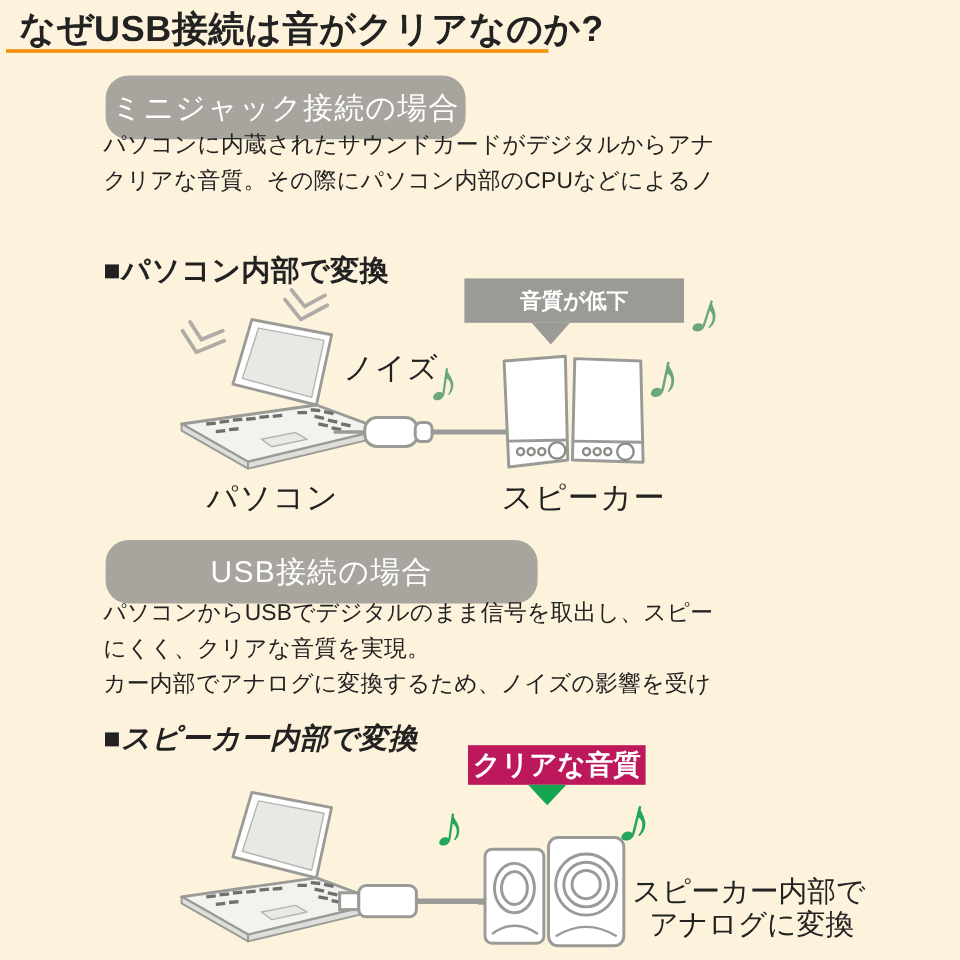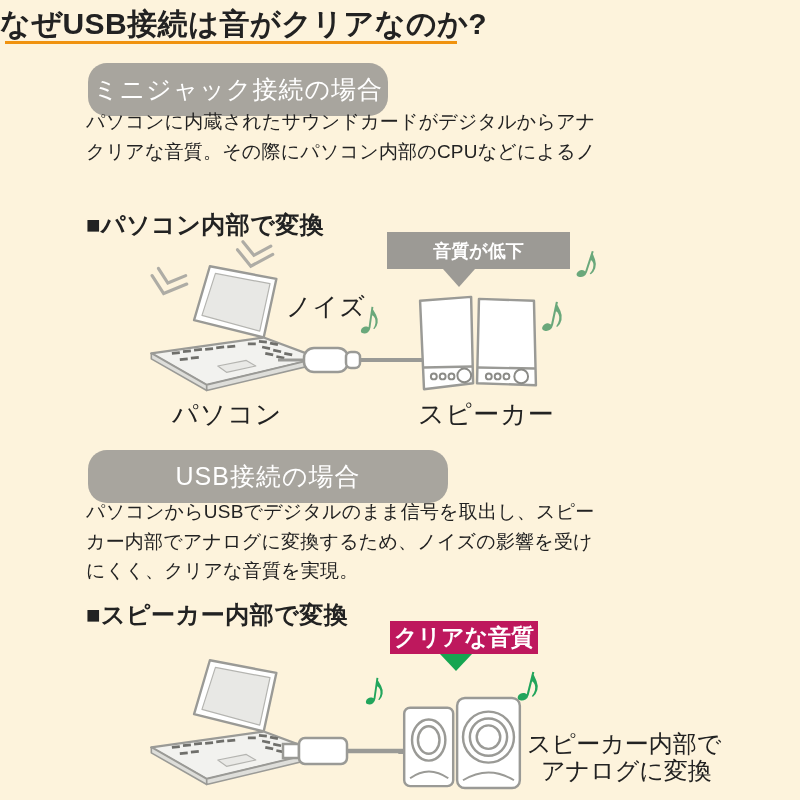--- a/index.html
+++ b/index.html
@@ -8,21 +8,21 @@
     background:#fdf3dc;
     font-family:"Liberation Sans","DejaVu Sans",sans-serif;
     color:#222;
     position:relative;
     overflow:hidden;
   }
   .abs{position:absolute;}
 
   
   .page-title{
-    left:0;top:4px;
+    left:16px;top:4px;
     font-size:30px;font-weight:600;letter-spacing:.5px;
     color:#222;white-space:nowrap;
   }
   .title-underline{
     left:5px;top:41px;width:452px;height:3px;
     background:#f0920e;
   }
 
   
   .pill{
@@ -36,21 +36,21 @@
   .pill-usb{left:88px;top:450px;width:360px;}
 
   
   .body-text{font-size:19px;line-height:29.5px;letter-spacing:.2px;white-space:nowrap;}
   .body-minijack{left:86px;top:107px;}
   .body-usb{left:86px;top:497px;}
 
   
   .subheading{font-size:24px;font-weight:600;letter-spacing:.5px;white-space:nowrap;}
   .sub-minijack{left:86px;top:209px;}
-  .sub-usb{left:86px;top:599px;}
+  .sub-usb{left:86px;top:599px;font-style:italic;}
 
   
   .badge{
     color:#fff;text-align:center;white-space:nowrap;
     display:flex;align-items:center;justify-content:center;
   }
   .badge:after{
     content:"";position:absolute;top:100%;
     border-left:16px solid transparent;border-right:16px solid transparent;
   }
@@ -217,22 +217,22 @@
 
 <div class="abs diagram-label label-pc">パソコン</div>
 <div class="abs diagram-label label-speaker">スピーカー</div>
 
 <div class="abs pill pill-usb">
   <span>USB接続の場合</span>
 </div>
 
 <div class="abs body-text body-usb">
   <div>パソコンからUSBでデジタルのまま信号を取出し、スピー</div>
+  <div>にくく、クリアな音質を実現。</div>
   <div>カー内部でアナログに変換するため、ノイズの影響を受け</div>
-  <div>にくく、クリアな音質を実現。</div>
 </div>
 
 <div class="abs subheading sub-usb">■スピーカー内部で変換</div>
 
 <div class="abs badge badge-clear-sound">
   <span>クリアな音質</span>
 </div>
 
 <svg class="abs laptop-2">
     <use href="#sym-laptop"></use>

